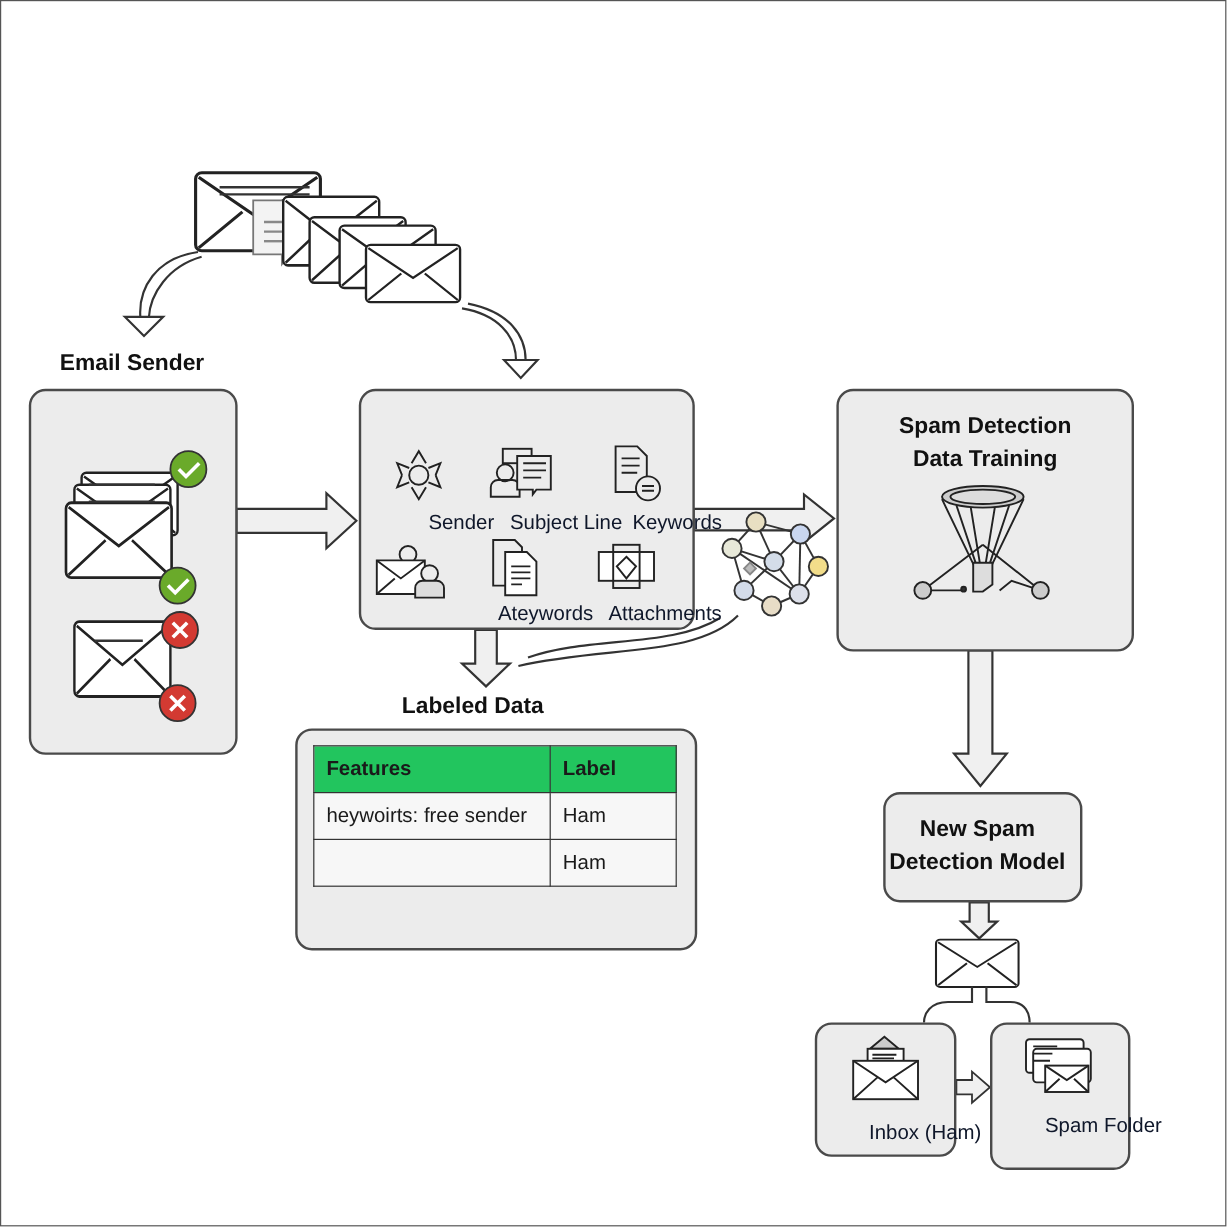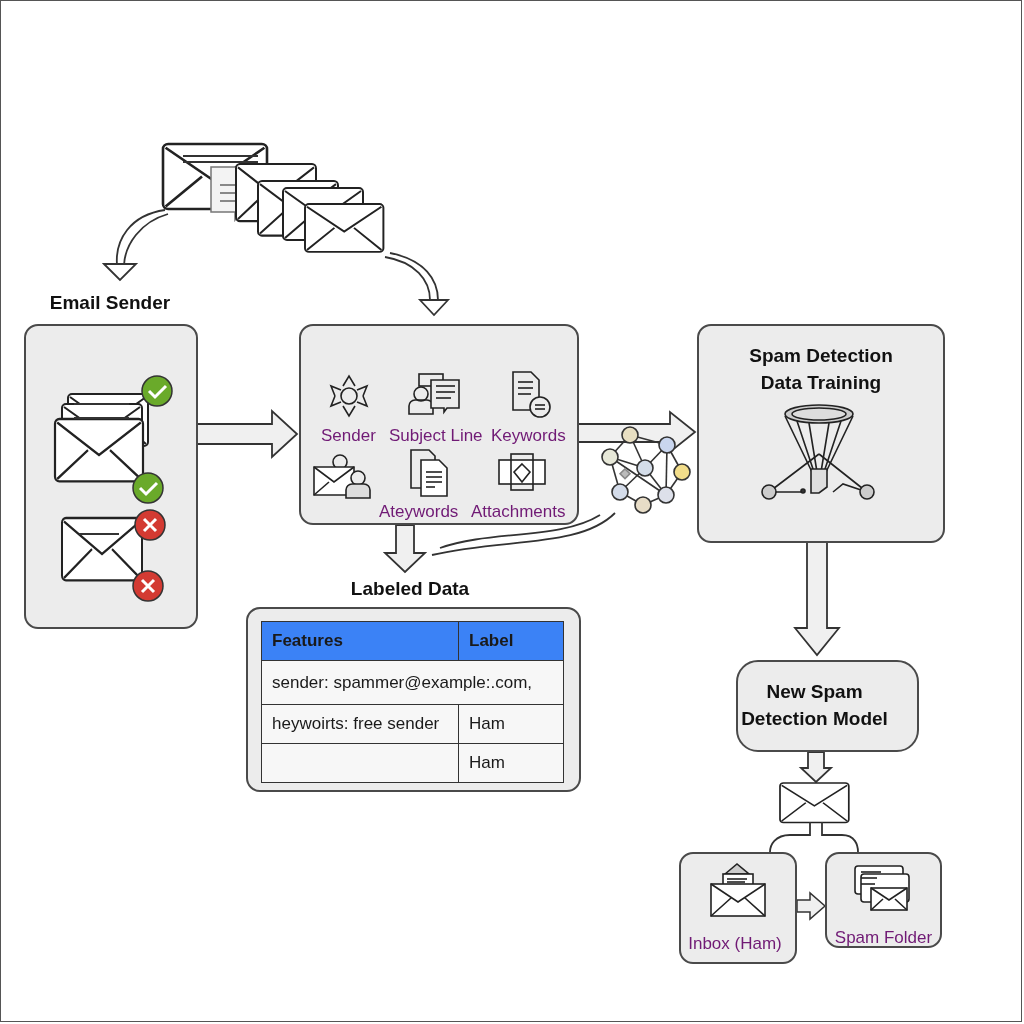--- a/index.html
+++ b/index.html
@@ -2,24 +2,24 @@
 <html><head>
 <meta charset="utf-8">
 <style>
   html, body { margin:0; padding:0; }
   body { width:1024px; height:1024px; background:#ffffff; position:relative; overflow:hidden;
          font-family:"Liberation Sans", "DejaVu Sans", sans-serif; color:#1a1a1a; }
   .frame { position:absolute; left:0; top:0; width:1022px; height:1022px; border:1px solid #555; box-sizing:border-box; }
   svg.canvas { position:absolute; left:0; top:0; }
   .box { position:absolute; background:#ececec; border:2px solid #4a4a4a; border-radius:14px; box-sizing:border-box; }
   .title { position:absolute; font-weight:bold; font-size:19px; text-align:center; color:#111; }
-  .lbl { position:absolute; font-size:17px; color:#701a75; white-space:nowrap; }
+  .lbl { position:absolute; font-size:17px; color:#0f172a; white-space:nowrap;margin-left:36px; }
   table.ld { position:absolute; left:261px; top:621px; width:303px; border-collapse:collapse; font-size:17px; }
   table.ld td, table.ld th { border:1.5px solid #333; padding:0 10px; text-align:left; height:38px; }
-  table.ld th { background:#3b82f6; font-weight:bold; }
+  table.ld th { background:#22c55e; font-weight:bold; }
   table.ld td { background:#f7f7f7; }
 </style>
 </head>
 <body>
 
 <div class="frame"></div>
 
 <svg class="canvas" width="1024" height="1024" viewBox="0 0 1024 1024">
   <defs>
     <g id="env">
@@ -211,30 +211,27 @@
       <path d="M23 10 l8 8 l-8 10 l-8 -10 z" fill="#fff"></path>
     </g>
   </svg>
   <div class="lbl" style="left:20px;top:100px;">Sender</div>
   <div class="lbl" style="left:88px;top:100px;">Subject Line</div>
   <div class="lbl" style="left:190px;top:100px;">Keywords</div>
   <div class="lbl" style="left:78px;top:176px;">Ateywords</div>
   <div class="lbl" style="left:170px;top:176px;">Attachments</div>
 </div>
 
-<div class="title" style="left:300px;top:578px;width:220px;">Labeled Data</div>
+<div class="title" style="left:284px;top:578px;width:220px;">Labeled Data</div>
 <div class="box" style="left:246px;top:607px;width:335px;height:185px;"></div>
 <table class="ld">
   <tbody>
       <tr>
     <th style="width:176px;">Features</th>
     <th>Label</th>
-  </tr>
-  <tr style="height:44px;">
-    <td colspan="2">sender: spammer@example:.com,</td>
   </tr>
   <tr>
     <td>heywoirts: free sender</td>
     <td>Ham</td>
   </tr>
   <tr>
     <td></td>
     <td>Ham</td>
   </tr>
 </tbody>
@@ -251,40 +248,40 @@
     <path d="M88 92 L115 148 M156 92 L129 148 M100 97 L117 148 M144 97 L127 148 M112 99 L120 148 M132 99 L124 148"></path>
     <path d="M114 145 h16 v18 l-8 6 h-8 z" fill="#ddd"></path>
     <path d="M122 130 L72 168 M122 130 L170 168"></path>
     <path d="M72 168 H104 M136 168 L146 160 L170 168"></path>
     <circle cx="72" cy="168" r="7" fill="#ccc"></circle>
     <circle cx="170" cy="168" r="7" fill="#ccc"></circle>
     <circle cx="106" cy="167" r="2" fill="#333"></circle>
   </svg>
 </div>
 
-<div class="box" style="left:736px;top:660px;width:183px;height:92px;border-radius:22px;">
+<div class="box" style="left:736px;top:660px;width:166px;height:92px;">
   <div class="title" style="left:0;top:16px;width:153px;line-height:27px;">
     <span>New Spam</span><br>
     <span>Detection Model</span>
   </div>
 </div>
 
 <div class="box" style="left:679px;top:852px;width:118px;height:112px;">
   <svg width="118" height="112" style="position:absolute;left:-2px;top:-2px;" fill="none" stroke="#222" stroke-width="1.6">
     <path d="M46 22 L58 12 L70 22 Z" fill="#ccc"></path>
     <rect x="44" y="22" width="30" height="12" fill="#fff"></rect>
     <line x1="48" y1="27" x2="68" y2="27"></line>
       <line x1="48" y1="30" x2="66" y2="30"></line>
     <rect x="32" y="32" width="54" height="32" fill="#fff"></rect>
     <path d="M32 32 L59 50 L86 32 M32 64 L52 46 M86 64 L66 46"></path>
   </svg>
   <div class="lbl" style="left:0;top:80px;width:108px;text-align:center;">Inbox (Ham)</div>
 </div>
 
-<div class="box" style="left:825px;top:852px;width:117px;height:96px;">
+<div class="box" style="left:825px;top:852px;width:117px;height:123px;">
   <svg width="117" height="112" style="position:absolute;left:-2px;top:-2px;" fill="none" stroke="#222" stroke-width="1.6">
     <rect x="30" y="14" width="48" height="28" rx="3" fill="#fff"></rect>
     <rect x="36" y="22" width="48" height="28" rx="3" fill="#fff"></rect>
     <line x1="36" y1="20" x2="56" y2="20"></line>
       <line x1="36" y1="26" x2="52" y2="26"></line>
       <line x1="36" y1="32" x2="50" y2="32"></line>
     <rect x="46" y="36" width="36" height="22" fill="#fff"></rect>
     <path d="M46 36 L64 48 L82 36 M46 58 L58 47 M82 58 L70 47"></path>
   </svg>
   <div class="lbl" style="left:0;top:74px;width:113px;text-align:center;">Spam Folder</div>

